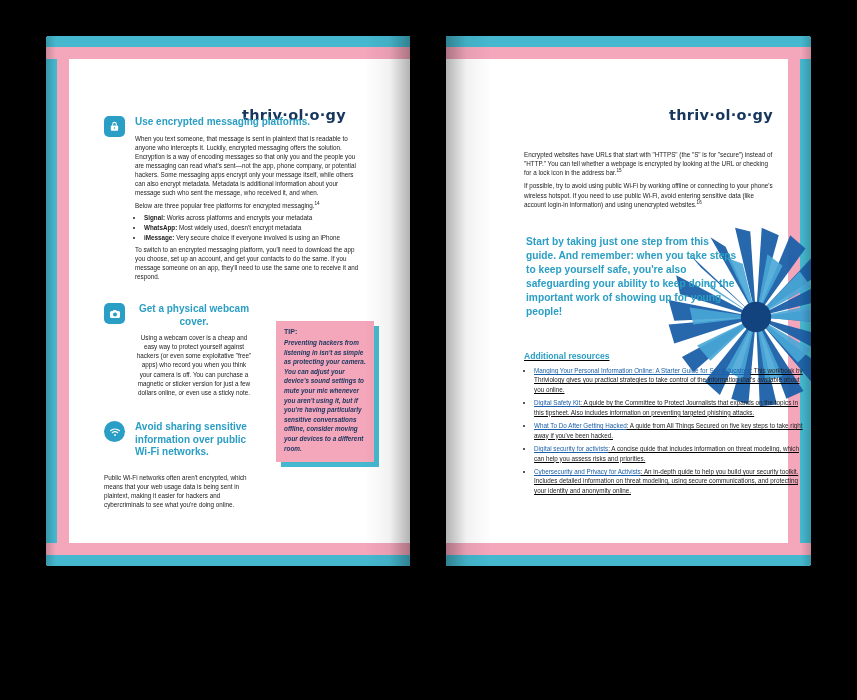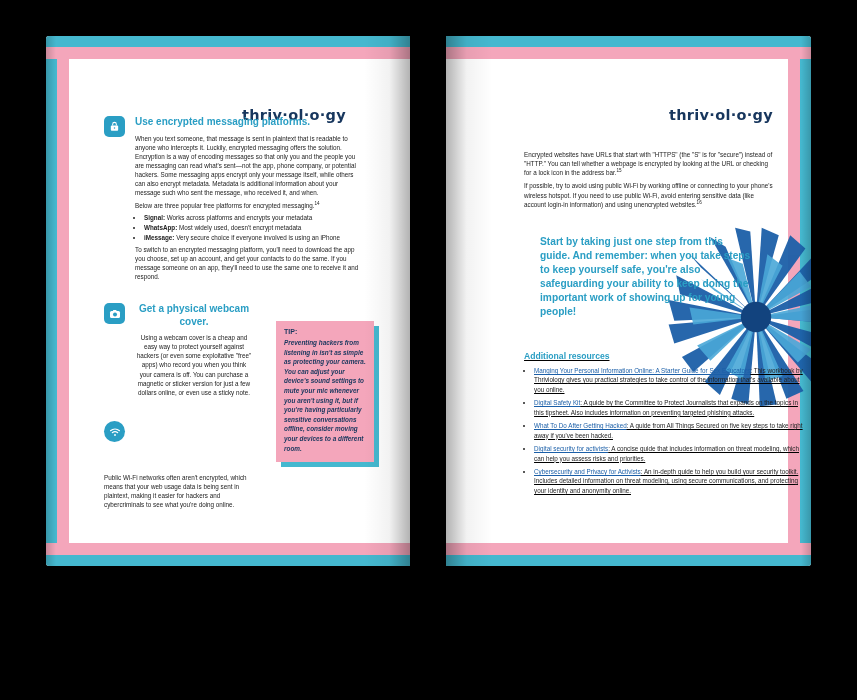--- a/index.html
+++ b/index.html
@@ -242,20 +242,23 @@
       </div>
 
       <div class="icon-circle round" style="left:58px; top:385px;">
         <svg width="12" height="12" viewBox="0 0 24 24" aria-hidden="true">
           <path d="M3 9.5a14 14 0 0 1 18 0" fill="none" stroke="#ffffff" stroke-width="2.3" stroke-linecap="round"></path>
           <path d="M6.5 13.5a9 9 0 0 1 11 0" fill="none" stroke="#ffffff" stroke-width="2.3" stroke-linecap="round"></path>
           <circle cx="12" cy="18" r="1.9" fill="#ffffff"></circle>
         </svg>
       </div>
 
+      <div class="content" style="left:89px; top:385px; width:120px;">
+        <div class="sec-head">Avoid sharing sensitive information over public Wi-Fi networks.</div>
+      </div>
       <div class="content" style="left:58px; top:437px; width:150px;">
         <p class="body-text">Public Wi-Fi networks often aren't encrypted, which means that your web usage data is being sent in plaintext, making it easier for hackers and cybercriminals to see what you're doing online.</p>
       </div>
 
       <div class="spine-shade-left"></div>
       <div class="outer-shade-left"></div>
     </div>
 
     <div class="page page-right">
 
@@ -304,21 +307,21 @@
           </g>
           <circle cx="0" cy="0" r="16" fill="#12437e"></circle>
         </g>
       </svg>
 
       <div class="content" style="left:78px; top:114px; width:250px;">
         <p class="body-text"><span>Encrypted websites have URLs that start with "HTTPS" (the "S" is for "secure") instead of "HTTP." You can tell whether a webpage is encrypted by looking at the URL or checking for a lock icon in the address bar.</span><span class="sup">15</span></p>
         <p class="body-text"><span>If possible, try to avoid using public Wi-Fi by working offline or connecting to your phone's wireless hotspot. If you need to use public Wi-Fi, avoid entering sensitive data (like account login-in information) and using unencrypted websites.</span><span class="sup">16</span></p>
       </div>
 
-      <div class="callout" style="position:absolute; left:94px; top:199px; width:215px;">Start by taking just one step from this guide. And remember: when you take steps to keep yourself safe, you're also safeguarding your ability to keep doing the important work of showing up for young people!</div>
+      <div class="callout" style="position:absolute; left:80px; top:199px; width:215px;">Start by taking just one step from this guide. And remember: when you take steps to keep yourself safe, you're also safeguarding your ability to keep doing the important work of showing up for young people!</div>
 
       <div style="position:absolute; left:78px; top:315px; width:285px;text-decoration:underline;">
         <div class="res-head">Additional resources</div>
         <ul class="resources">
           <li><a class="lnk" href="#">Manging Your Personal Information Online: A Starter Guide for Sex Educators</a><span>: This workbook by Thriviology gives you practical strategies to take control of the information that's available about you online.</span></li>
           <li><a class="lnk" href="#">Digital Safety Kit</a><span>: A guide by the Committee to Protect Journalists that expands on the topics in this tipsheet. Also includes information on preventing targeted phishing attacks.</span></li>
           <li><a class="lnk" href="#">What To Do After Getting Hacked</a><span>: A guide from All Things Secured on five key steps to take right away if you've been hacked.</span></li>
           <li><a class="lnk" href="#">Digital security for activists</a><span>: A concise guide that includes information on threat modeling, which can help you assess risks and priorities.</span></li>
           <li><a class="lnk" href="#">Cybersecurity and Privacy for Activists</a><span>: An in-depth guide to help you build your security toolkit. Includes detailed information on threat modeling, using secure communications, and protecting your identity and anonymity online.</span></li>
         </ul>

